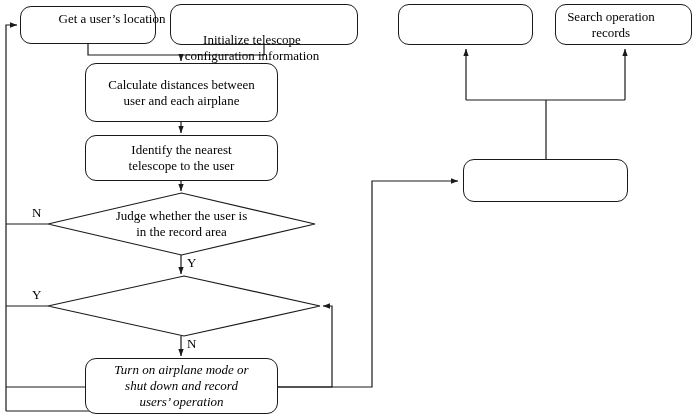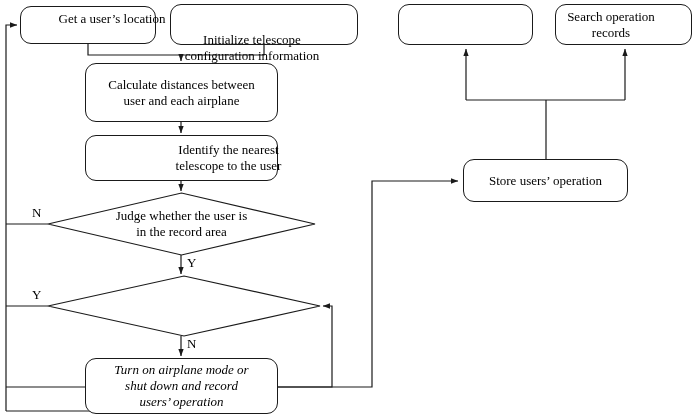--- a/index.html
+++ b/index.html
@@ -113,34 +113,33 @@
 
   <div class="proc-box" style="left:170px; top:4px; width:188px; height:41px;"></div>
   <div class="node-label" style="left:170px; top:4px; width:164px; height:41px;margin-top:23px;">Initialize telescope
 configuration information</div>
 
   <div class="proc-box" style="left:85px; top:63px; width:193px; height:59px;"></div>
   <div class="node-label" style="left:85px; top:63px; width:193px; height:59px;">Calculate distances between
 user and each airplane</div>
 
   <div class="proc-box" style="left:85px; top:135px; width:193px; height:46px;"></div>
-  <div class="node-label" style="left:85px; top:135px; width:193px; height:46px;padding-left:47px;">Identify the nearest
+  <div class="node-label" style="left:85px; top:135px; width:193px; height:46px;">Identify the nearest
 telescope to the user</div>
 
   <div class="node-label" style="left:68px; top:197px; width:227px; height:54px;">Judge whether the user is
 in the record area</div>
 
 
   <div class="proc-box" style="left:85px; top:358px; width:193px; height:56px;"></div>
   <div class="node-label" style="left:85px; top:358px; width:193px; height:56px;font-style:italic;">Turn on airplane mode or
 shut down and record
 users’ operation</div>
 
   <div class="proc-box" style="left:463px; top:159px; width:165px; height:43px;"></div>
-  <div class="node-label" style="left:463px; top:159px; width:165px; height:43px;">Store users’ operation</div>
 
   <div class="proc-box" style="left:398px; top:4px; width:135px; height:41px;"></div>
 
   <div class="proc-box" style="left:555px; top:4px; width:137px; height:41px;"></div>
   <div class="node-label" style="left:555px; top:4px; width:112px; height:41px;">Search operation
 records</div>
 
   <div class="edge-label" style="left:32px; top:206px;">N</div>
   <div class="edge-label" style="left:187px; top:256px;">Y</div>
   <div class="edge-label" style="left:32px; top:288px;">Y</div>

